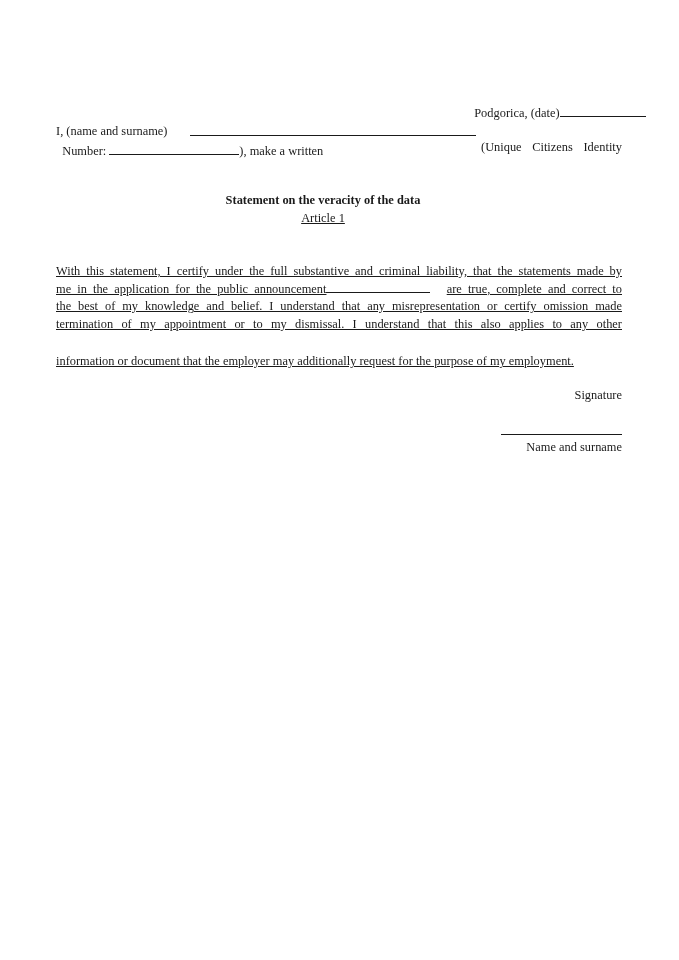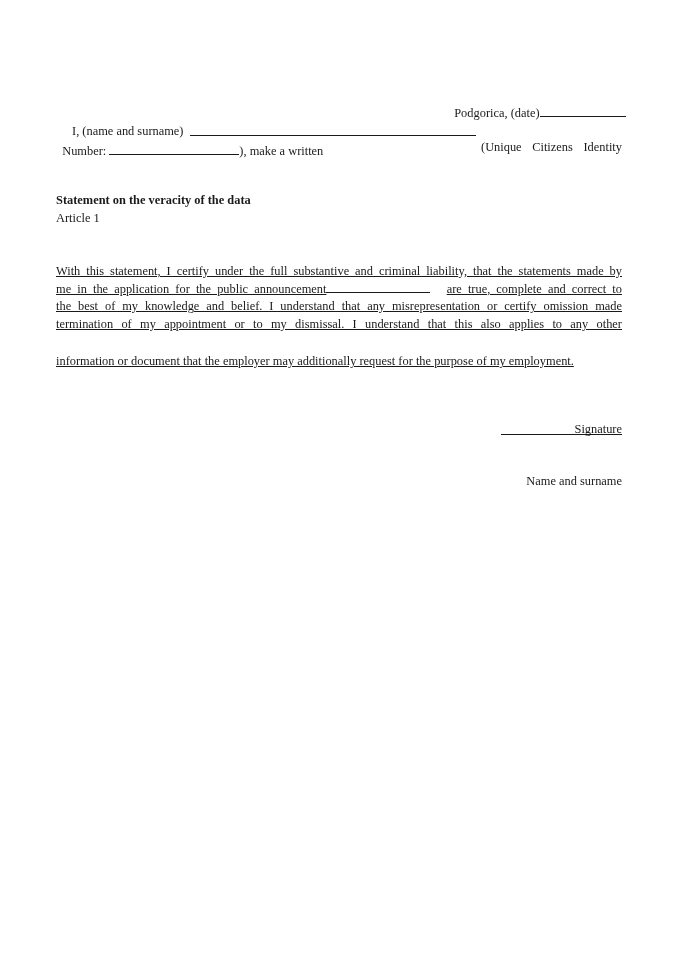--- a/index.html
+++ b/index.html
@@ -1,43 +1,43 @@
 <!DOCTYPE html>
 <html><head>
   <meta charset="utf-8">
   <style>
     html, body { margin: 0; padding: 0; background: #ffffff; }
     body { width: 679px; height: 960px; position: relative; overflow: hidden;
       font-family: "Liberation Serif", serif; color: #1a1a1a; font-size: 12.4px; }
     .abs { position: absolute; white-space: pre; }
-    .right { text-align: right; margin-top: 34px; }
+    .right { text-align: right; }
     .line { position: absolute; border-bottom: 1px solid #1a1a1a; height: 0; }
     .para { position: absolute; left: 56px; width: 566px; line-height: 17.6px; text-align: justify; text-decoration: underline; }
     .para .row { display: block; text-align: justify; text-align-last: justify; height: 17.6px; white-space: nowrap; }
     .para .row.last { text-align-last: left; margin-top: 20px; }
-    .center { position: absolute; left: 56px; width: 566px; }
+    .center { position: absolute; left: 40px; width: 566px; text-align: center; }
     .blank { display: inline-block; border-bottom: 1px solid #1a1a1a; height: 11px; vertical-align: baseline; }
   </style>
 </head>
 <body>
 
-<div class="abs" style="left:448px; top:90px;">
+<div class="abs" style="left:468px; top:90px;">
   <span>Podgorica, (date)</span><span class="blank" style="width:86px;"></span>
 </div>
 
-<div class="abs" style="left:72px; top:124px;">I, (name and surname)</div>
+<div class="abs" style="left:56px; top:124px;">I, (name and surname)</div>
 <div class="line" style="left:190px; width:286px; top:135px;"></div>
 <div class="abs" style="left:481px; top:140px; width:141px; text-align:justify; text-align-last:justify;">(Unique Citizens Identity</div>
 
 <div class="abs" style="left:56px; top:128px;">
   <span>Number:</span> <span class="blank" style="width:130px;"></span><span>), make a written</span>
 </div>
 
 <div class="center" style="top:193px; font-weight:bold;">Statement on the veracity of the data</div>
-<div class="center" style="top:211px;">Article 1</div>
+<div class="center" style="top:211px;text-decoration:underline;">Article 1</div>
 
 <div class="para" style="top:263px;">
   <span class="row">With this statement, I certify under the full substantive and criminal liability, that the statements made by</span>
   <span class="row" style="text-align-last:left; display:flex; justify-content:space-between;">
     <span><span style="word-spacing:3px;margin-top:20px;">me in the application for the public announcement</span><span class="blank" style="width:104px;"></span></span>
       <span style="word-spacing:3px;">are true, complete and correct to</span>
   </span>
   <span class="row">the best of my knowledge and belief. I understand that any misrepresentation or certify omission made</span>
   <span class="row">termination of my appointment or to my dismissal. I understand that this also applies to any other</span>
   <span class="row last">information or document that the employer may additionally request for the purpose of my employment.</span>

